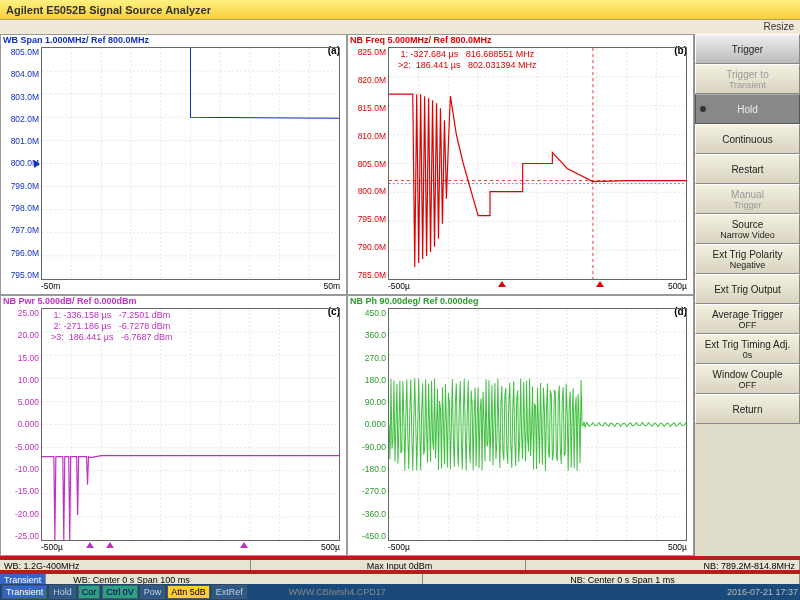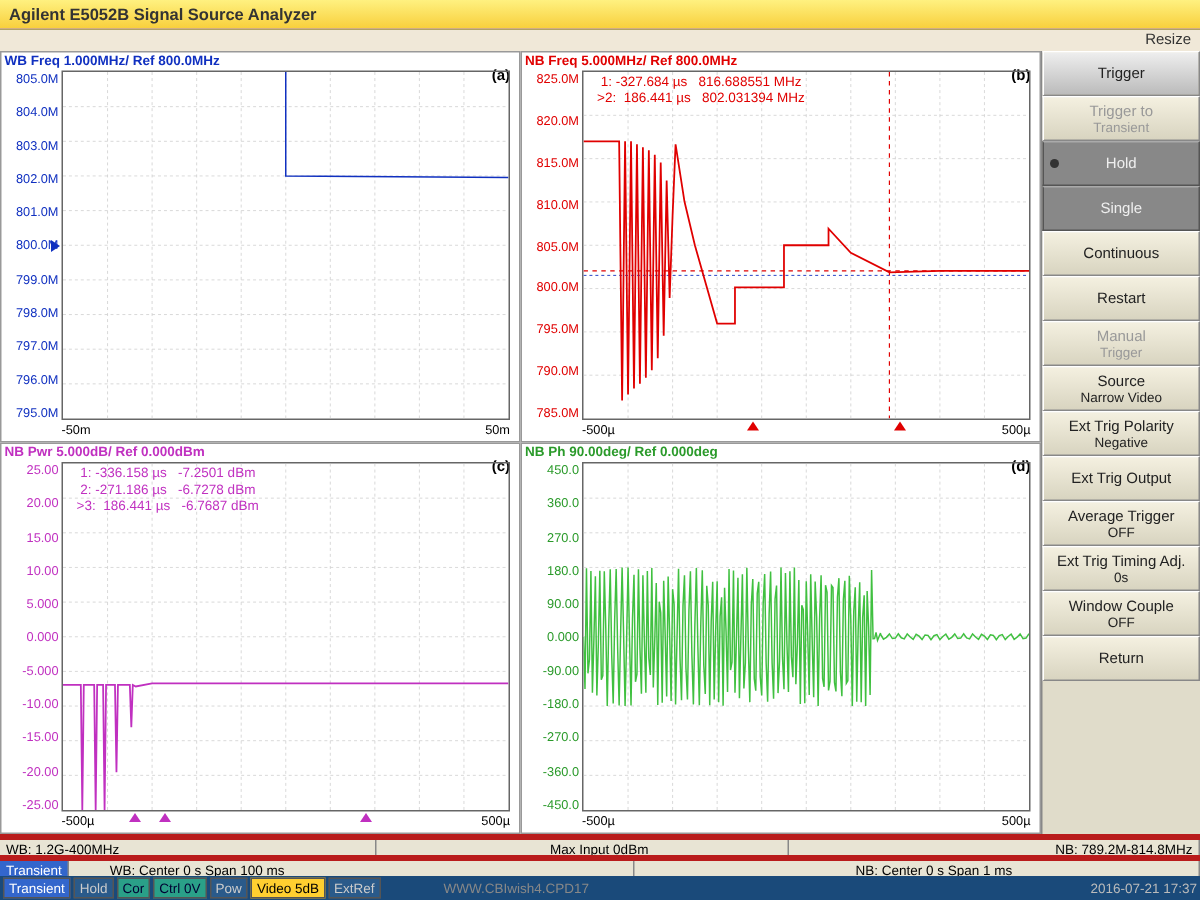--- a/index.html
+++ b/index.html
@@ -42,21 +42,21 @@
   <div class="titlebar">
     <span>Agilent E5052B Signal Source Analyzer</span>
   </div>
   <div class="resize-row">
     <span>Resize</span>
   </div>
   <div class="main">
     <div class="plots">
 
       <div class="pane">
-        <div class="pane-title" style="color:#1030c0">WB Freq 1.000MHz/ Ref 800.0MHz</div>
+        <div class="pane-title" style="color:#1030c0">WB Span 1.000MHz/ Ref 800.0MHz</div>
         <div class="pane-label">(a)</div>
         <div class="yticks" style="color:#1030c0">
             <span>805.0M</span>
             <span>804.0M</span>
             <span>803.0M</span>
             <span>802.0M</span>
             <span>801.0M</span>
             <span>800.0M</span>
             <span>799.0M</span>
             <span>798.0M</span>
@@ -254,23 +254,20 @@
           <span>Trigger</span>
         </div>
       <div class="side-btn disabled">
           <span>Trigger to</span>
           <span class="sub">Transient</span>
         </div>
       <div class="side-btn dark" style="position:relative">
           <span class="radio-dot"></span>
           <span>Hold</span>
         </div>
-      <div class="side-btn dark">
-          <span>Single</span>
-        </div>
       <div class="side-btn">
           <span>Continuous</span>
         </div>
       <div class="side-btn">
           <span>Restart</span>
         </div>
       <div class="side-btn disabled">
           <span>Manual</span>
           <span class="sub">Trigger</span>
         </div>
@@ -312,18 +309,18 @@
     <div style="background:#3366cc;color:#fff">Transient</div>
     <div style="flex:1">WB: Center 0 s   Span 100 ms</div>
     <div style="flex:1;text-align:center">NB: Center 0 s   Span 1 ms</div>
   </div>
   <div class="statusbar2">
     <span class="chip blue">Transient</span>
     <span class="chip">Hold</span>
     <span class="chip teal">Cor</span>
     <span class="chip teal">Ctrl 0V</span>
     <span class="chip">Pow</span>
-    <span class="chip yellow">Video 5dB</span>
+    <span class="chip yellow">Attn 5dB</span>
     <span class="chip">ExtRef</span>
     <span style="margin-left:40px;color:#888">WWW.CBIwish4.CPD17</span>
     <span class="datetime">2016-07-21 17:37</span>
   </div>
 </div>
 
 </body></html>

